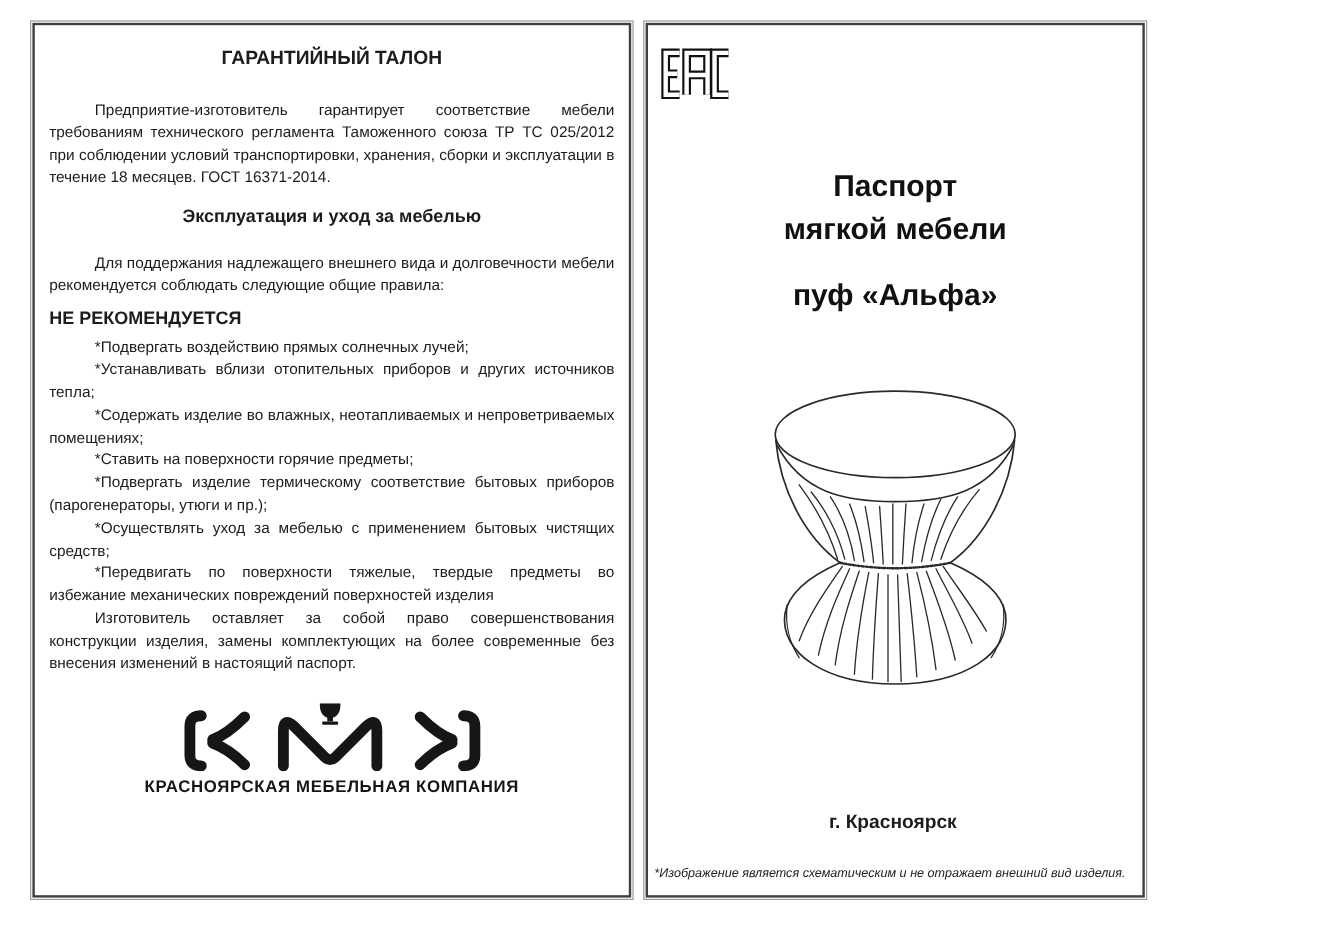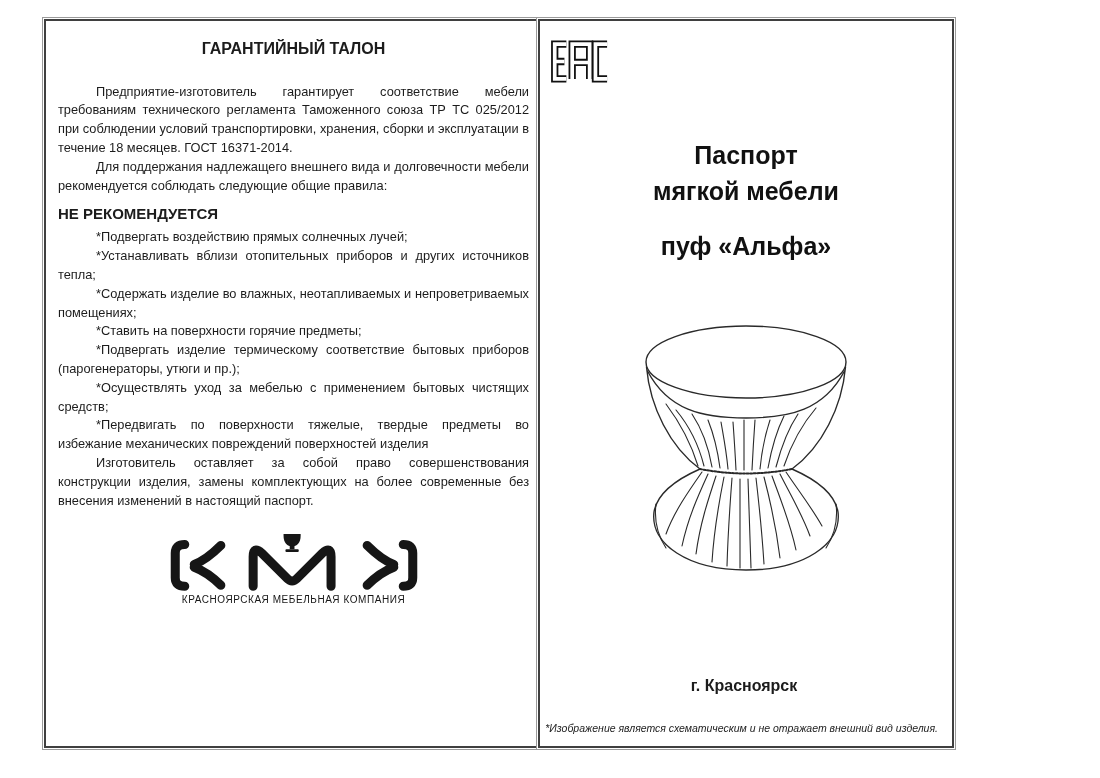--- a/index.html
+++ b/index.html
@@ -11,21 +11,21 @@
     color:#1c1c1c;
     -webkit-font-smoothing:antialiased;
   }
   .page-outer{
     position:absolute;top:17px;height:733px;
     box-sizing:border-box;
     border:1px solid #9a9a9a;
     padding:1px;
     background:#fff;
   }
-  .page-outer.left{left:42px;width:503px;}
+  .page-outer.left{left:25px;width:503px;}
   .page-outer.right{left:536px;width:420px;}
   .page-inner{
     box-sizing:border-box;
     width:100%;height:100%;
     border:2px solid #3f3f3f;
     overflow:hidden;
     position:relative;
     background:#fff;
   }
   
@@ -34,21 +34,21 @@
   .h-center{font-weight:bold;text-align:center;text-indent:0;}
   .lp-title{font-size:16px;margin:8px 0 22px;}
   .lp-intro{margin-bottom:10px;}
   .lp-care-title{font-size:15px;margin:12px 0 18px;}
   .lp-care-intro{margin-bottom:8px;}
   .lp-nr-title{font-weight:bold;font-size:15px;margin:8px 0 3px;text-align:left;text-indent:0;}
   .lp-att-title{font-size:15px;margin:22px 0 16px;}
   .lp-logo{margin-top:24px;text-align:center;}
   .lp-logo svg{display:block;margin:0 auto;}
   .lp-logo-sub{
-    font-weight:normal;font-size:10px;letter-spacing:0.55px;
+    font-weight:bold;font-size:14px;letter-spacing:0.55px;
     margin-top:2px;text-align:center;color:#161616;
   }
   
   .rp{text-align:center;}
   .rp-eac{position:absolute;top:16px;left:6px;}
   .rp-titleblock{padding-top:116px;font-weight:bold;font-size:25px;line-height:1.45;color:#111;}
   .rp-product{margin-top:18px;font-weight:bold;font-size:25px;color:#111;}
   .rp-pouf{display:block;margin:58px auto 0 auto;}
   .rp-city{position:absolute;left:0;right:4px;top:656px;text-align:center;font-weight:bold;font-size:16px;}
   .rp-footnote{
@@ -59,20 +59,21 @@
 </head>
 <body>
 
 <div class="page-outer left">
   <div class="page-inner lp">
 
     <div class="h-center lp-title">ГАРАНТИЙНЫЙ ТАЛОН</div>
 
     <p class="lp-intro">Предприятие-изготовитель гарантирует соответствие мебели требованиям технического регламента Таможенного союза ТР ТС 025/2012 при соблюдении условий транспортировки, хранения, сборки и эксплуатации в течение 18 месяцев. ГОСТ 16371-2014.</p>
 
+    <div class="h-center lp-care-title">Эксплуатация и уход за мебелью</div>
 
     <p class="lp-care-intro">Для поддержания надлежащего внешнего вида и долговечности мебели рекомендуется соблюдать следующие общие правила:</p>
 
     <div class="lp-nr-title">НЕ РЕКОМЕНДУЕТСЯ</div>
 
     <p>*Подвергать воздействию прямых солнечных лучей;</p>
     <p>*Устанавливать вблизи отопительных приборов и других источников тепла;</p>
     <p>*Содержать изделие во влажных, неотапливаемых и непроветриваемых помещениях;</p>
     <p>*Ставить на поверхности горячие предметы;</p>
     <p>*Подвергать изделие термическому соответствие бытовых приборов (парогенераторы, утюги и пр.);</p>

